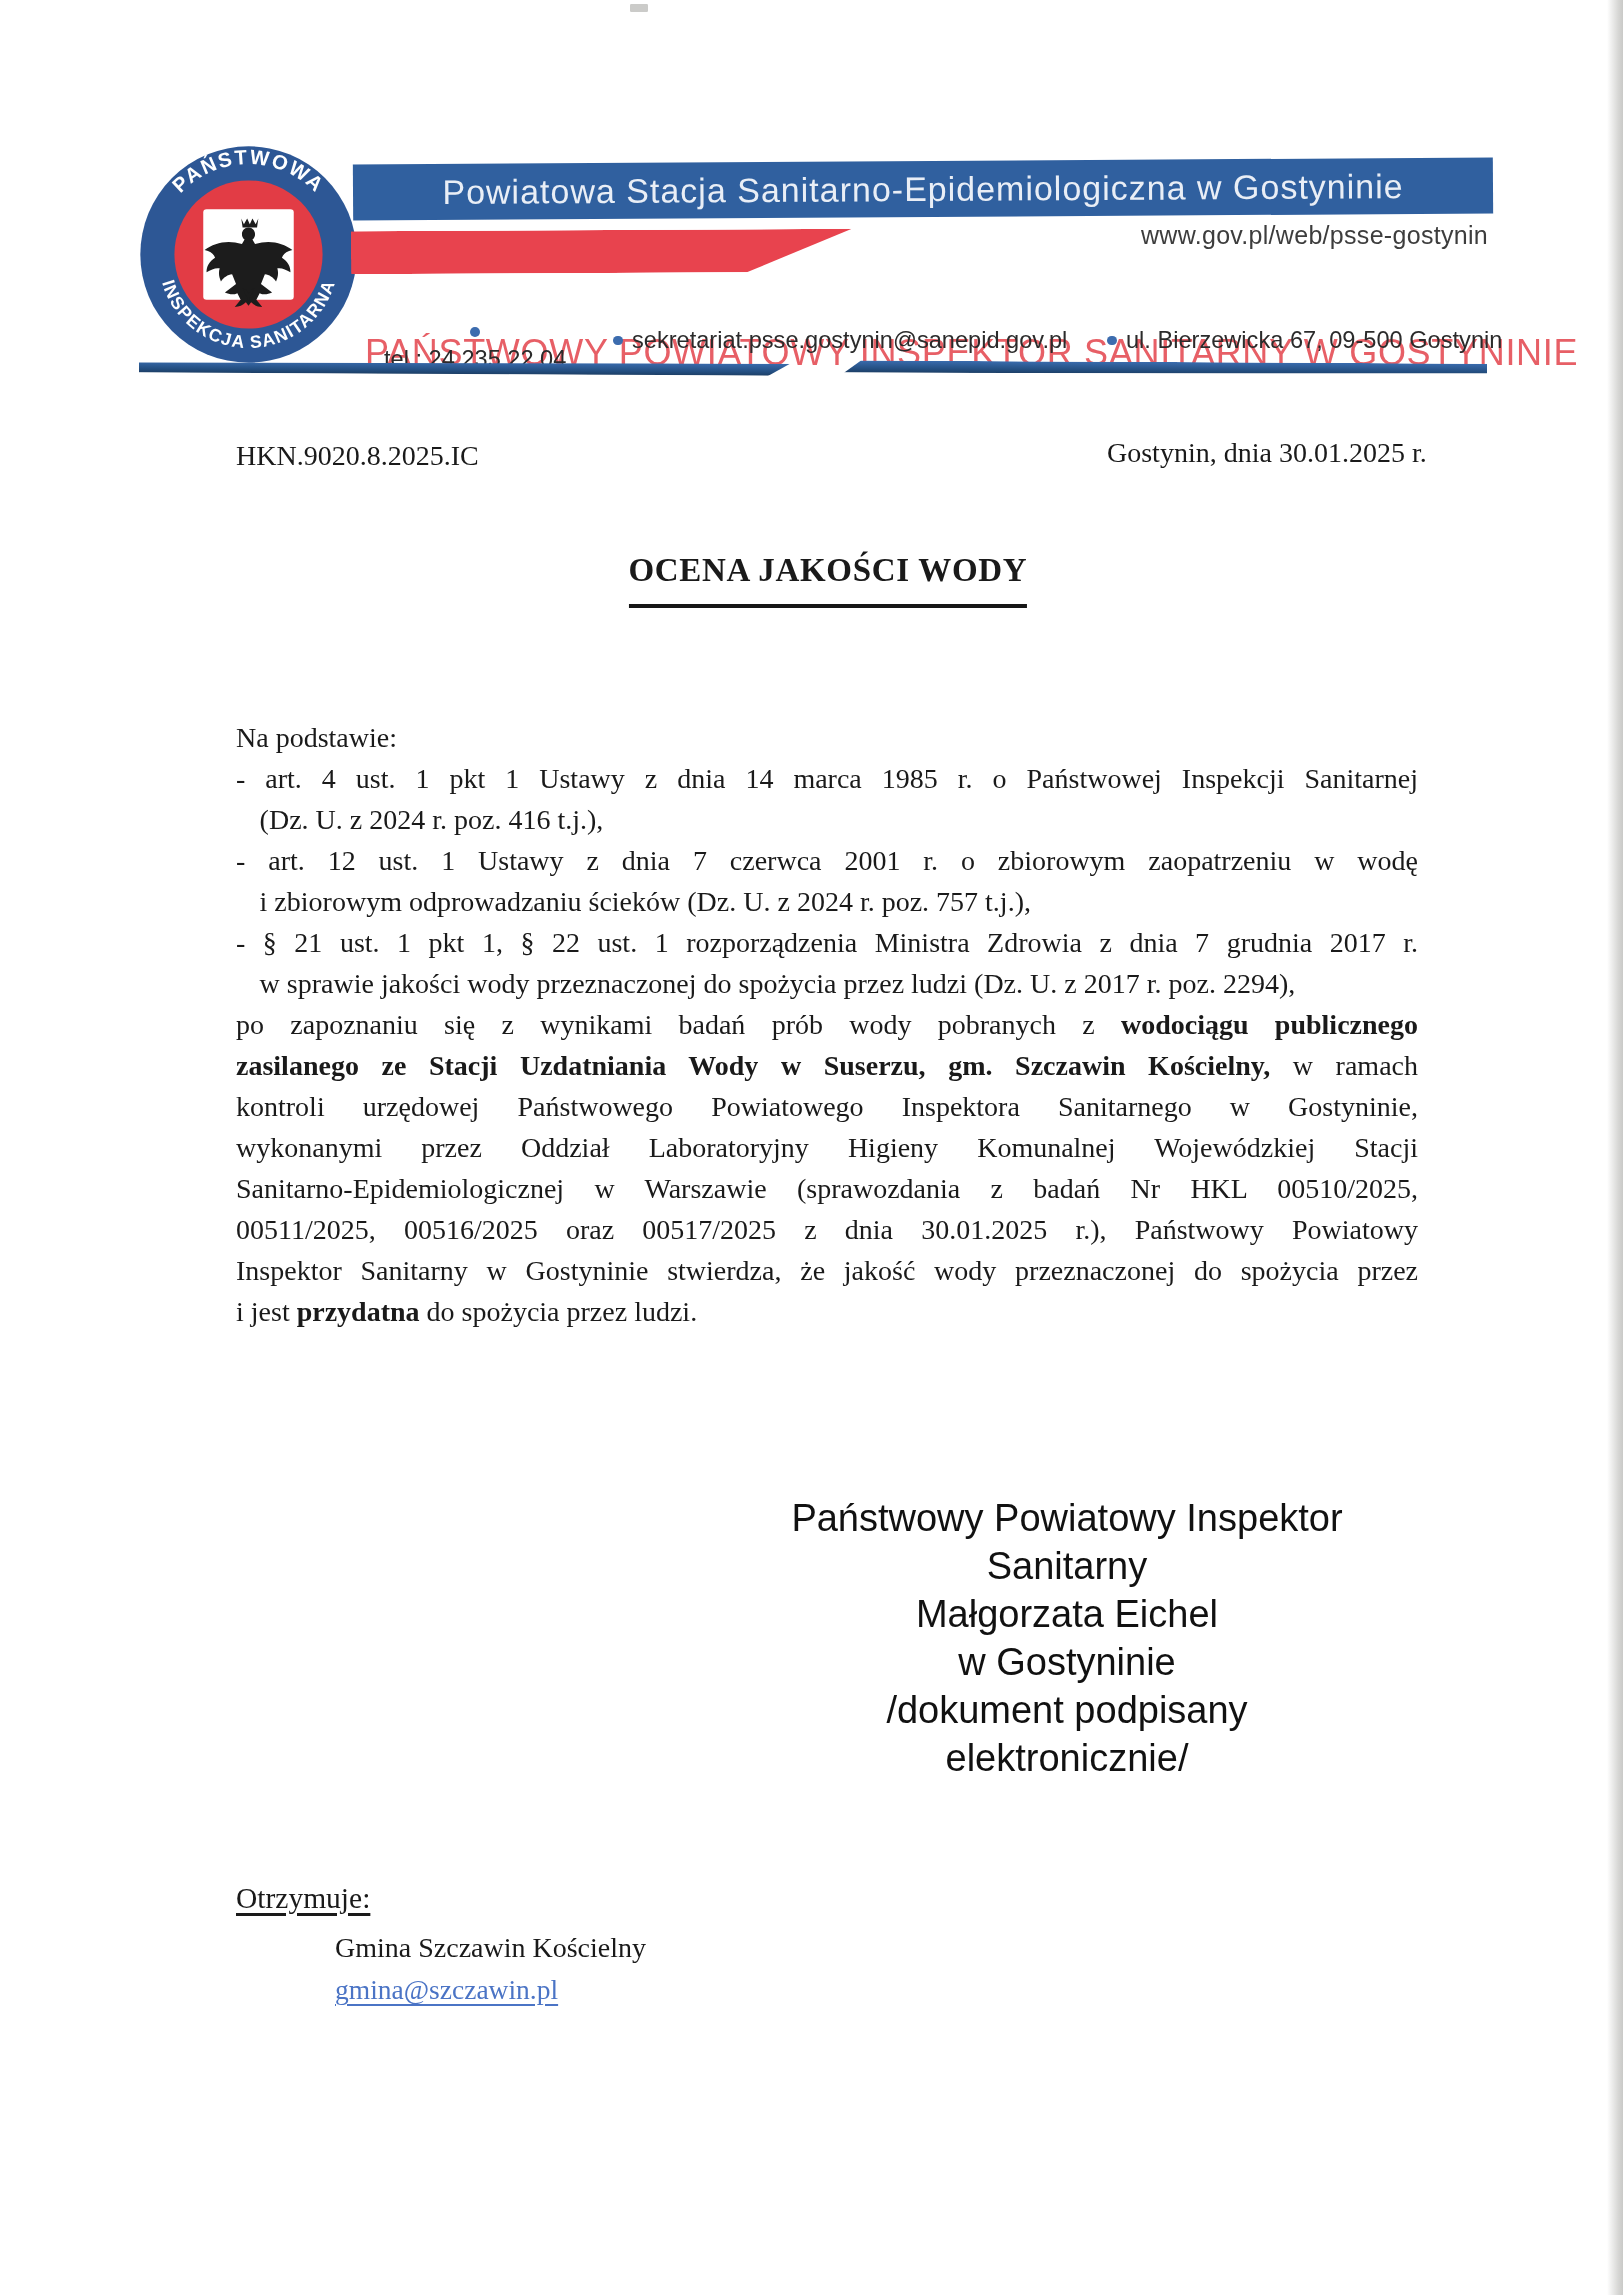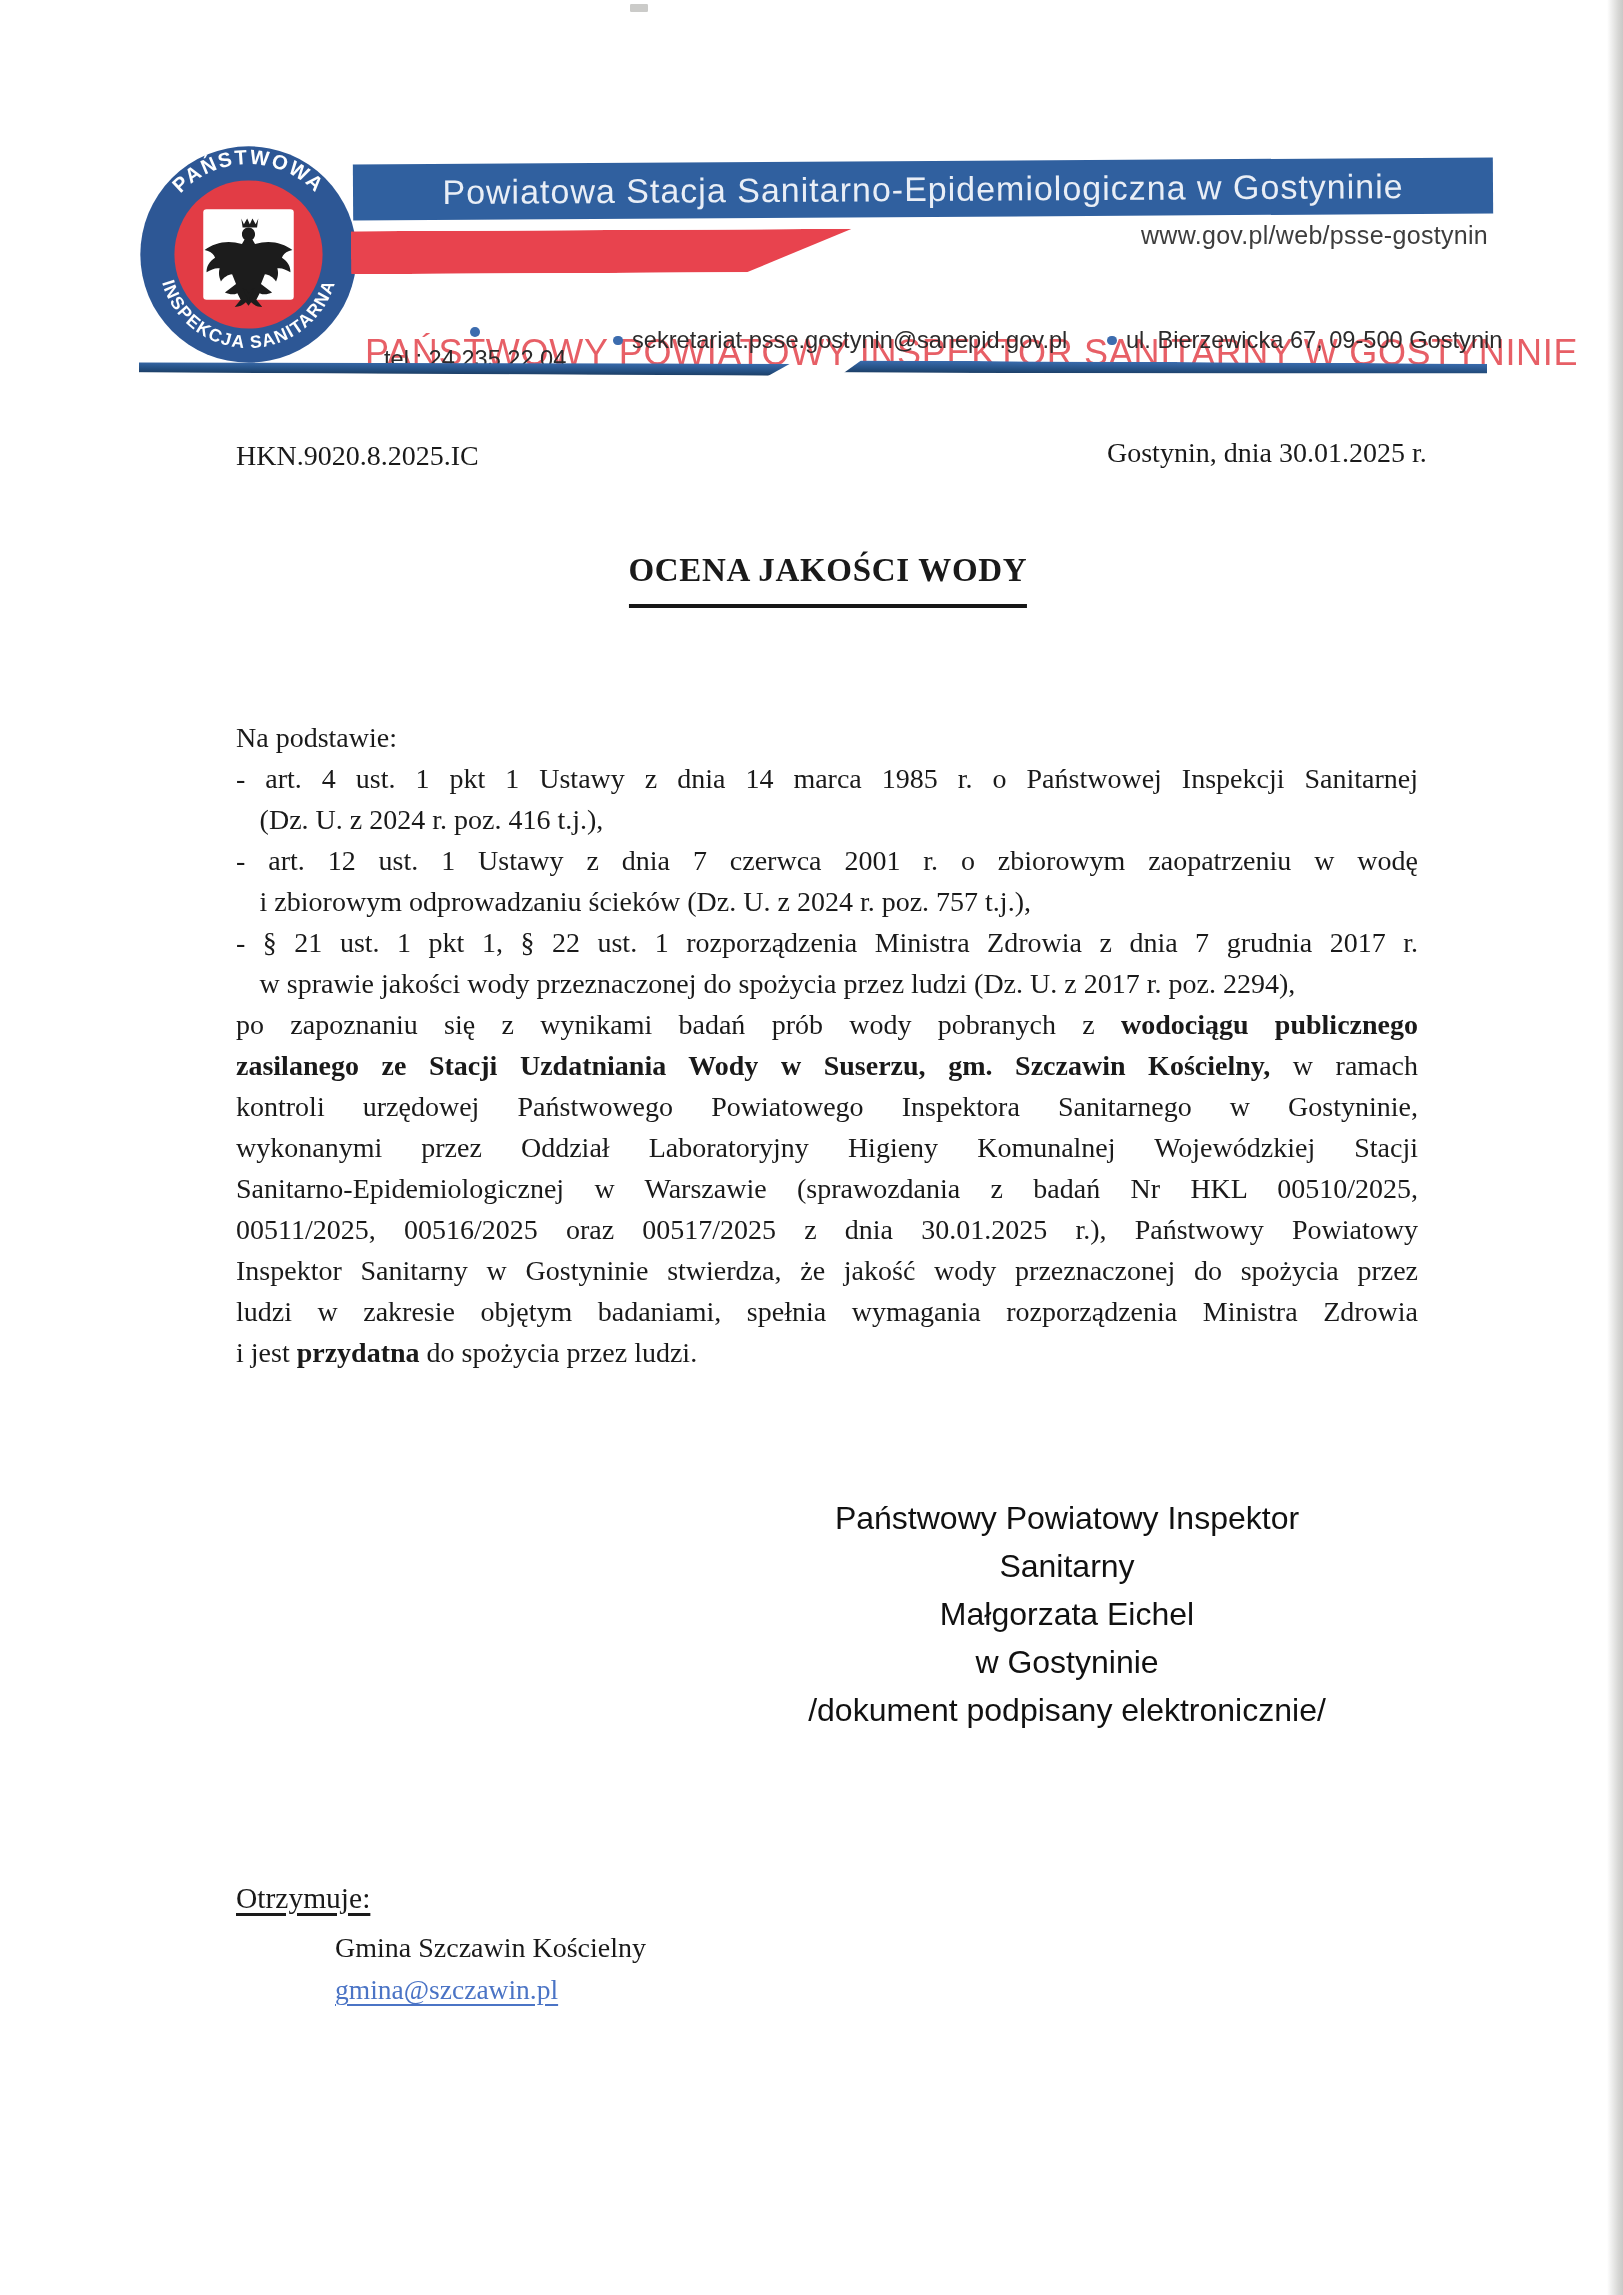--- a/index.html
+++ b/index.html
@@ -57,21 +57,21 @@
   
   .body-text{position:absolute;left:236px;top:717px;width:1182px;}
   .body-line{font-size:28px;line-height:41px;color:#1a1a1a;}
   .body-line b{font-weight:700;text-align:center;}
   .j{text-align:justify;text-align-last:justify;}
   .l{text-align:left;}
   .h{padding-left:23.6px;}
   
   .signature-block{
     position:absolute;left:789px;top:1494px;width:556px;text-align:center;
-    font-family:"Liberation Sans", sans-serif;font-size:32px;line-height:48px;color:#111;
+    font-family:"Liberation Sans", sans-serif;font-size:38px;line-height:48px;color:#111;
   }
   
   .footer-heading{
     position:absolute;left:236px;top:1882px;font-size:29.5px;
     text-decoration:underline;text-decoration-thickness:2.6px;text-underline-offset:5.2px;
   }
   .footer-recipient{position:absolute;left:335px;top:1932px;font-size:28px;}
   .footer-email{position:absolute;left:335px;top:1974px;font-size:27.5px;
     text-decoration:underline;text-decoration-thickness:2px;text-underline-offset:4.6px;cursor:pointer;}
 </style>
@@ -150,21 +150,20 @@
       <div class="body-line l h"><span>i zbiorowym odprowadzaniu ścieków (Dz. U. z 2024 r. poz. 757 t.j.),</span></div>
       <div class="body-line j"><span>- § 21 ust. 1 pkt 1, § 22 ust. 1 rozporządzenia Ministra Zdrowia z dnia 7 grudnia 2017 r.</span></div>
       <div class="body-line l h"><span>w sprawie jakości wody przeznaczonej do spożycia przez ludzi (Dz. U. z 2017 r. poz. 2294),</span></div>
       <div class="body-line j"><span>po zapoznaniu się z wynikami badań prób wody pobranych z </span><b>wodociągu publicznego</b></div>
       <div class="body-line j"><b>zasilanego ze Stacji Uzdatniania Wody w Suserzu, gm. Szczawin Kościelny,</b><span> w ramach</span></div>
       <div class="body-line j"><span>kontroli urzędowej Państwowego Powiatowego Inspektora Sanitarnego w Gostyninie,</span></div>
       <div class="body-line j"><span>wykonanymi przez Oddział Laboratoryjny Higieny Komunalnej Wojewódzkiej Stacji</span></div>
       <div class="body-line j"><span>Sanitarno-Epidemiologicznej w Warszawie (sprawozdania z badań Nr HKL 00510/2025,</span></div>
       <div class="body-line j"><span>00511/2025, 00516/2025 oraz 00517/2025 z dnia 30.01.2025 r.), Państwowy Powiatowy</span></div>
       <div class="body-line j"><span>Inspektor Sanitarny w Gostyninie stwierdza, że jakość wody przeznaczonej do spożycia przez</span></div>
-      <div class="body-line j"><span>ludzi w zakresie objętym badaniami, spełnia wymagania rozporządzenia Ministra Zdrowia</span></div>
       <div class="body-line l"><span>i jest </span><b>przydatna</b><span> do spożycia przez ludzi.</span></div>
     </section>
 
   <div class="signature-block">
     <div>Państwowy Powiatowy Inspektor Sanitarny</div>
     <div>Małgorzata Eichel</div>
     <div>w Gostyninie</div>
     <div>/dokument podpisany elektronicznie/</div>
   </div>
 

